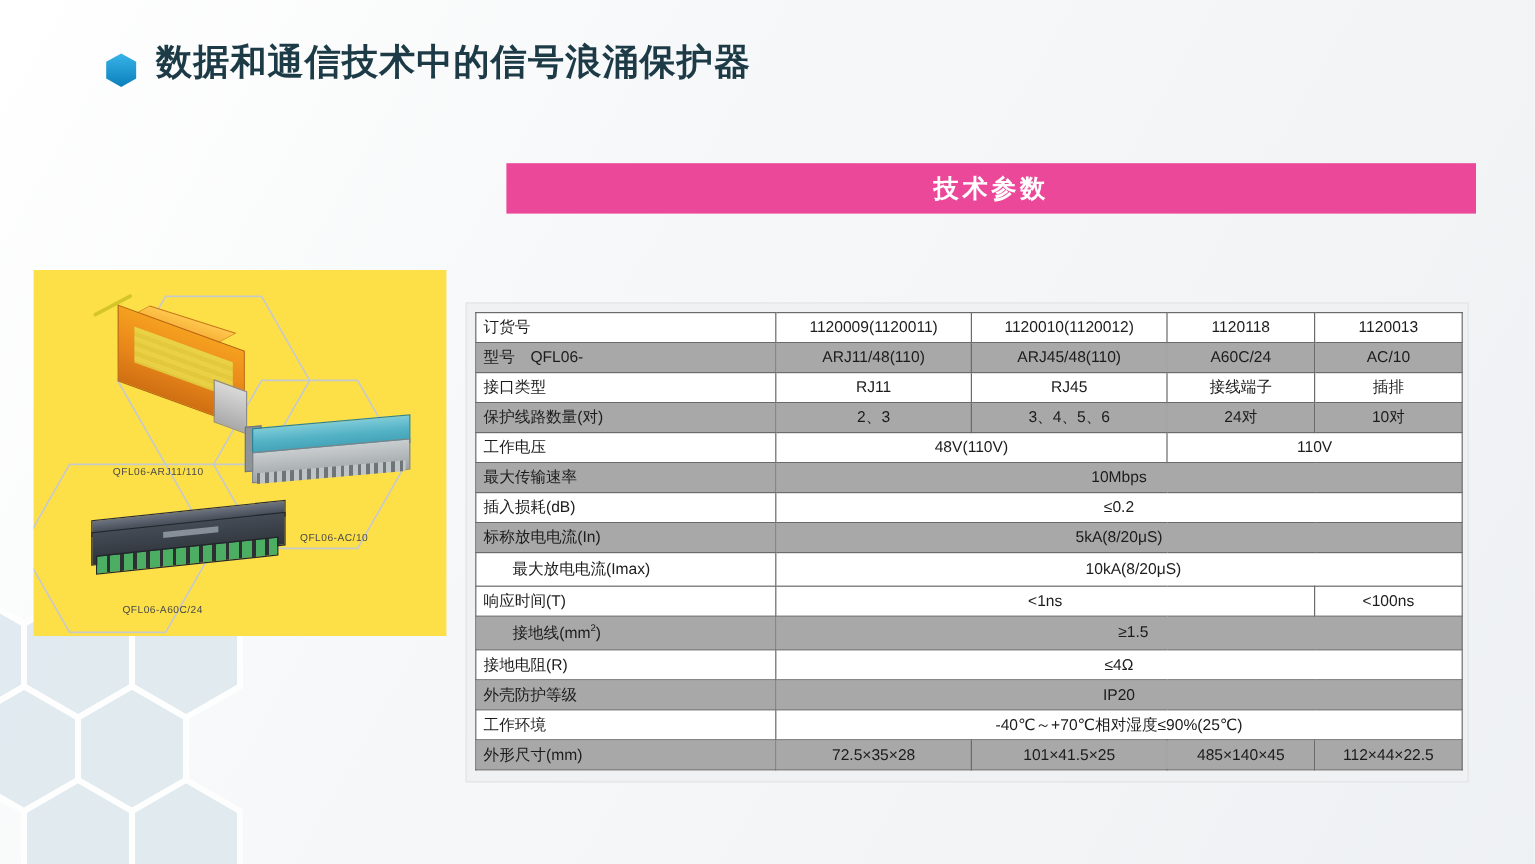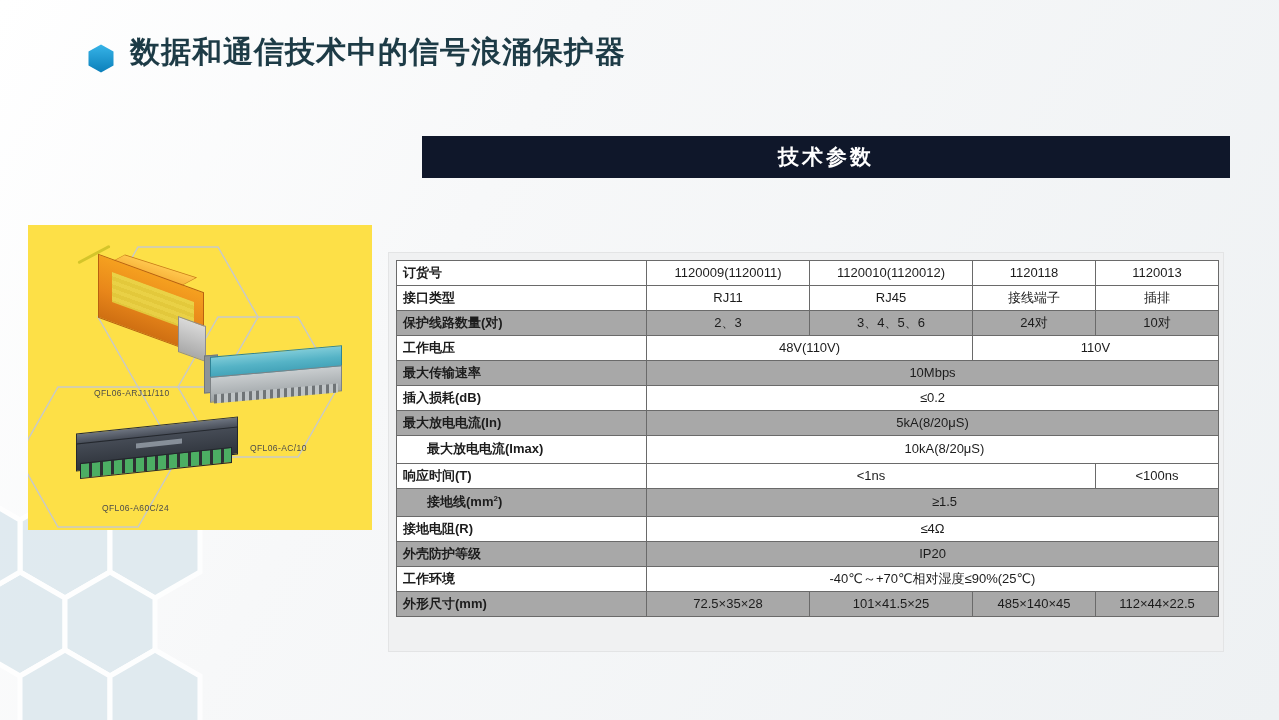--- a/index.html
+++ b/index.html
@@ -42,21 +42,21 @@
     color: #1d3b46;
     letter-spacing: 1px;
     white-space: nowrap;
   }
 
   
   .banner {
     position: absolute;
     left: 422px; top: 136px;
     width: 808px; height: 42px;
-    background: #0f172a;
+    background: #ec4899;
     display: flex; align-items: center; justify-content: center;
   }
   .banner-text {
     color: #ffffff;
     font-size: 21px;
     font-weight: bold;
     letter-spacing: 3px;
   }
 
   
@@ -184,21 +184,20 @@
     padding: 0 6px;
     text-align: center;
     overflow: hidden;
     white-space: nowrap;
     line-height: 1.1;
   }
   .spec-table tr.alt td { background: #a8a8a8; }
   .spec-table td.rowhead {
     text-align: left;
     padding-left: 6px;
-    font-weight: bold;
   }
   .spec-table tr.big td { height: 27px; padding-left: 30px; }
   sup { font-size: 8px; vertical-align: super; }
 </style>
 </head>
 <body>
 
 <div id="slide">
 
   <div class="bg-wash"></div>
@@ -274,20 +273,27 @@
       <col style="width:123px">
     </colgroup>
     <tbody>
         <tr>
           <td class="rowhead">订货号</td>
           <td>1120009(1120011)</td>
           <td>1120010(1120012)</td>
           <td>1120118</td>
           <td>1120013</td>
         </tr>
+        <tr class="alt">
+          <td class="rowhead">型号　QFL06-</td>
+          <td>ARJ11/48(110)</td>
+          <td>ARJ45/48(110)</td>
+          <td>A60C/24</td>
+          <td>AC/10</td>
+        </tr>
         <tr>
           <td class="rowhead">接口类型</td>
           <td>RJ11</td>
           <td>RJ45</td>
           <td>接线端子</td>
           <td>插排</td>
         </tr>
         <tr class="alt">
           <td class="rowhead">保护线路数量(对)</td>
           <td>2、3</td>
@@ -302,21 +308,21 @@
         </tr>
         <tr class="alt">
           <td class="rowhead">最大传输速率</td>
           <td colspan="4">10Mbps</td>
         </tr>
         <tr>
           <td class="rowhead">插入损耗(dB)</td>
           <td colspan="4">≤0.2</td>
         </tr>
         <tr class="alt">
-          <td class="rowhead">最大放电电流(In)</td>
+          <td class="rowhead">标称放电电流(In)</td>
           <td colspan="4">5kA(8/20μS)</td>
         </tr>
         <tr class="big">
           <td class="rowhead">最大放电电流(Imax)</td>
           <td colspan="4">10kA(8/20μS)</td>
         </tr>
         <tr>
           <td class="rowhead">响应时间(T)</td>
           <td colspan="3">&lt;1ns</td>
           <td>&lt;100ns</td>

